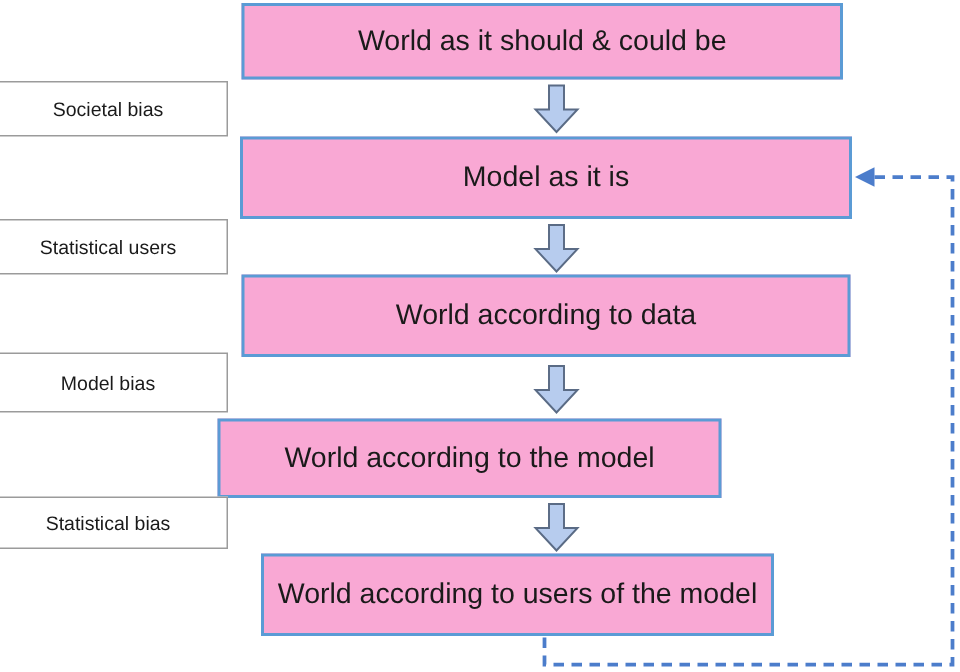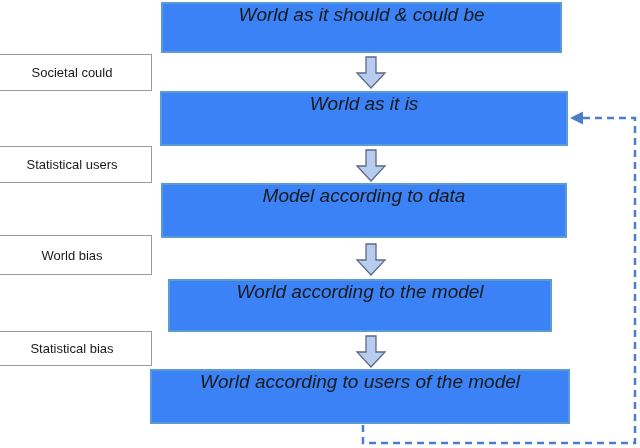--- a/index.html
+++ b/index.html
@@ -14,48 +14,47 @@
   .stage {
     position: relative;
     width: 640px;
     height: 448px;
     background: #ffffff;
   }
   .flow-box {
     position: absolute;
     box-sizing: border-box;
     border: 2.5px solid #5B9BD5;
-    background: #3b82f6;
+    background: #f9a8d4;
     display: flex;
-    align-items: flex-start;
+    align-items: center;
     justify-content: center;
     font-size: 19px;
     color: #1a1a1a;
     text-align: center;
     z-index: 2;
-    font-style: italic;
   }
   .bias-box {
     position: absolute;
     box-sizing: border-box;
     border: 1px solid #9b9b9b;
     background: #ffffff;
     display: flex;
     align-items: center;
     justify-content: center;
     font-size: 13px;
     color: #1a1a1a;
     text-align: center;
     z-index: 2;
   }
   #box-1 { left: 161px; top: 2px;   width: 401px; height: 51px; }
   #box-2 { left: 160px; top: 91px;  width: 408px; height: 55px; }
   #box-3 { left: 161px; top: 183px; width: 406px; height: 55px; }
-  #box-4 { left: 168px; top: 279px; width: 384px; height: 53px; }
-  #box-5 { left: 150px; top: 369px; width: 420px; height: 55px; }
+  #box-4 { left: 145px; top: 279px; width: 336px; height: 53px; }
+  #box-5 { left: 174px; top: 369px; width: 342px; height: 55px; }
 
   #bias-1 { left: -8px; top: 54px;  width: 160px; height: 37px; }
   #bias-2 { left: -8px; top: 146px; width: 160px; height: 37px; }
   #bias-3 { left: -8px; top: 235px; width: 160px; height: 40px; }
   #bias-4 { left: -8px; top: 331px; width: 160px; height: 35px; }
 
   .overlay-svg {
     position: absolute;
     left: 0;
     top: 0;
@@ -91,38 +90,38 @@
     <path class="block-arrow" transform="translate(0,336)" d="M 366 0 L 376 0 L 376 16 L 385 16 L 371 31 L 357 16 L 366 16 Z"></path>
 
     <path class="feedback-path" d="M 363 425 V 443 H 635 V 118 H 576"></path>
     <path class="feedback-head" d="M 570 118 L 583 111.5 L 583 124.5 Z"></path>
   </svg>
 
   <div class="flow-box" id="box-1">
     <span>World as it should &amp; could be</span>
   </div>
   <div class="flow-box" id="box-2">
-    <span>World as it is</span>
+    <span>Model as it is</span>
   </div>
   <div class="flow-box" id="box-3">
-    <span>Model according to data</span>
+    <span>World according to data</span>
   </div>
   <div class="flow-box" id="box-4">
     <span>World according to the model</span>
   </div>
   <div class="flow-box" id="box-5">
     <span>World according to users of the model</span>
   </div>
 
   <div class="bias-box" id="bias-1">
-    <span>Societal could</span>
+    <span>Societal bias</span>
   </div>
   <div class="bias-box" id="bias-2">
     <span>Statistical users</span>
   </div>
   <div class="bias-box" id="bias-3">
-    <span>World bias</span>
+    <span>Model bias</span>
   </div>
   <div class="bias-box" id="bias-4">
     <span>Statistical bias</span>
   </div>
 
 </div>
 
 </body></html>

